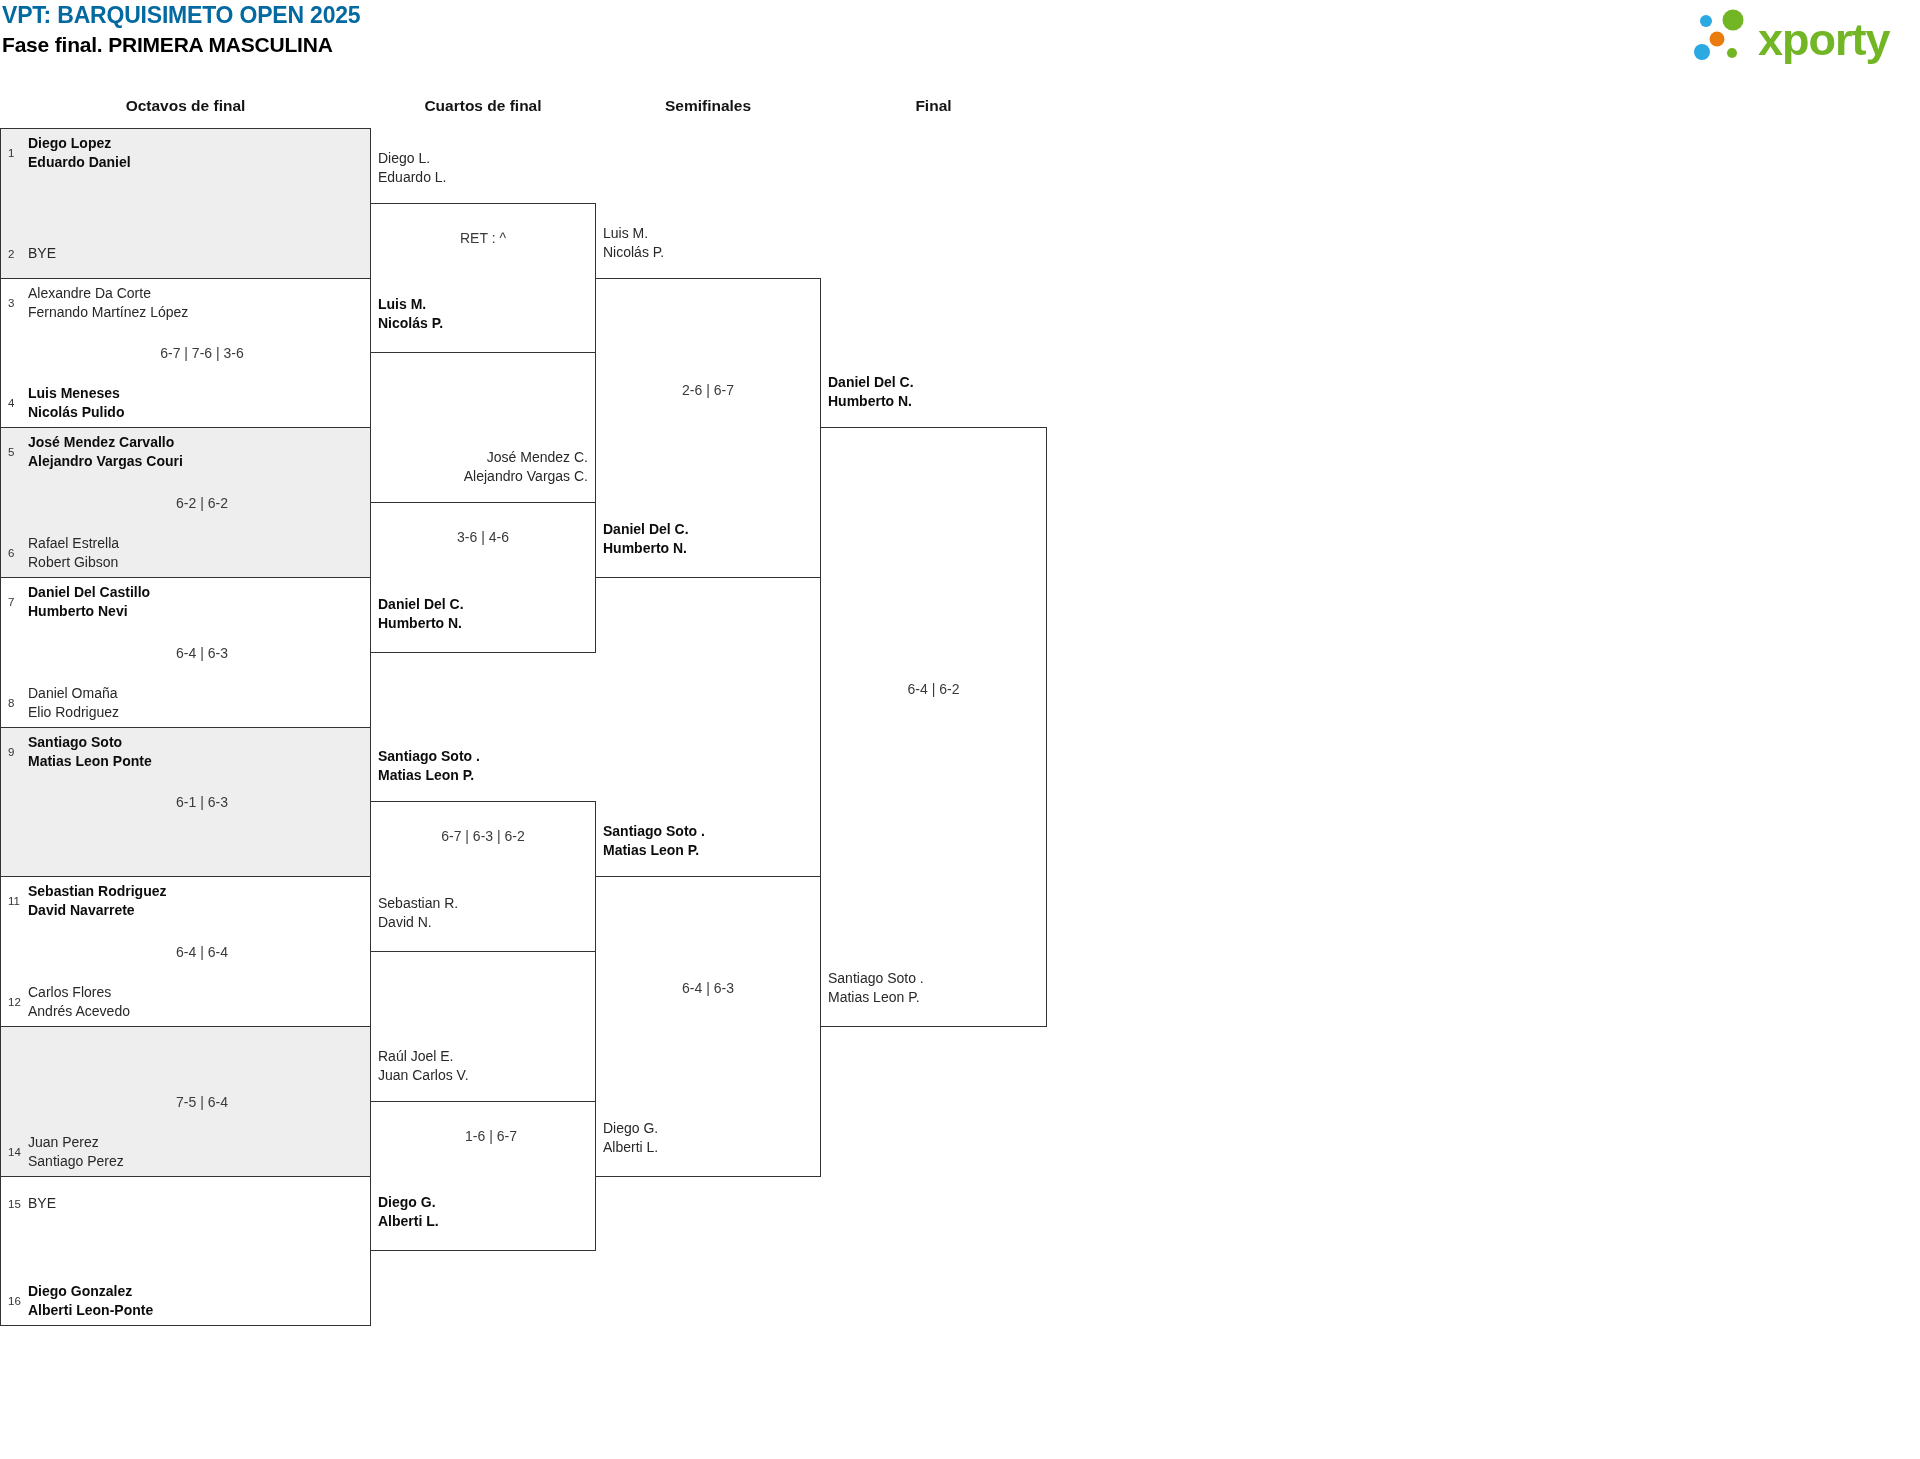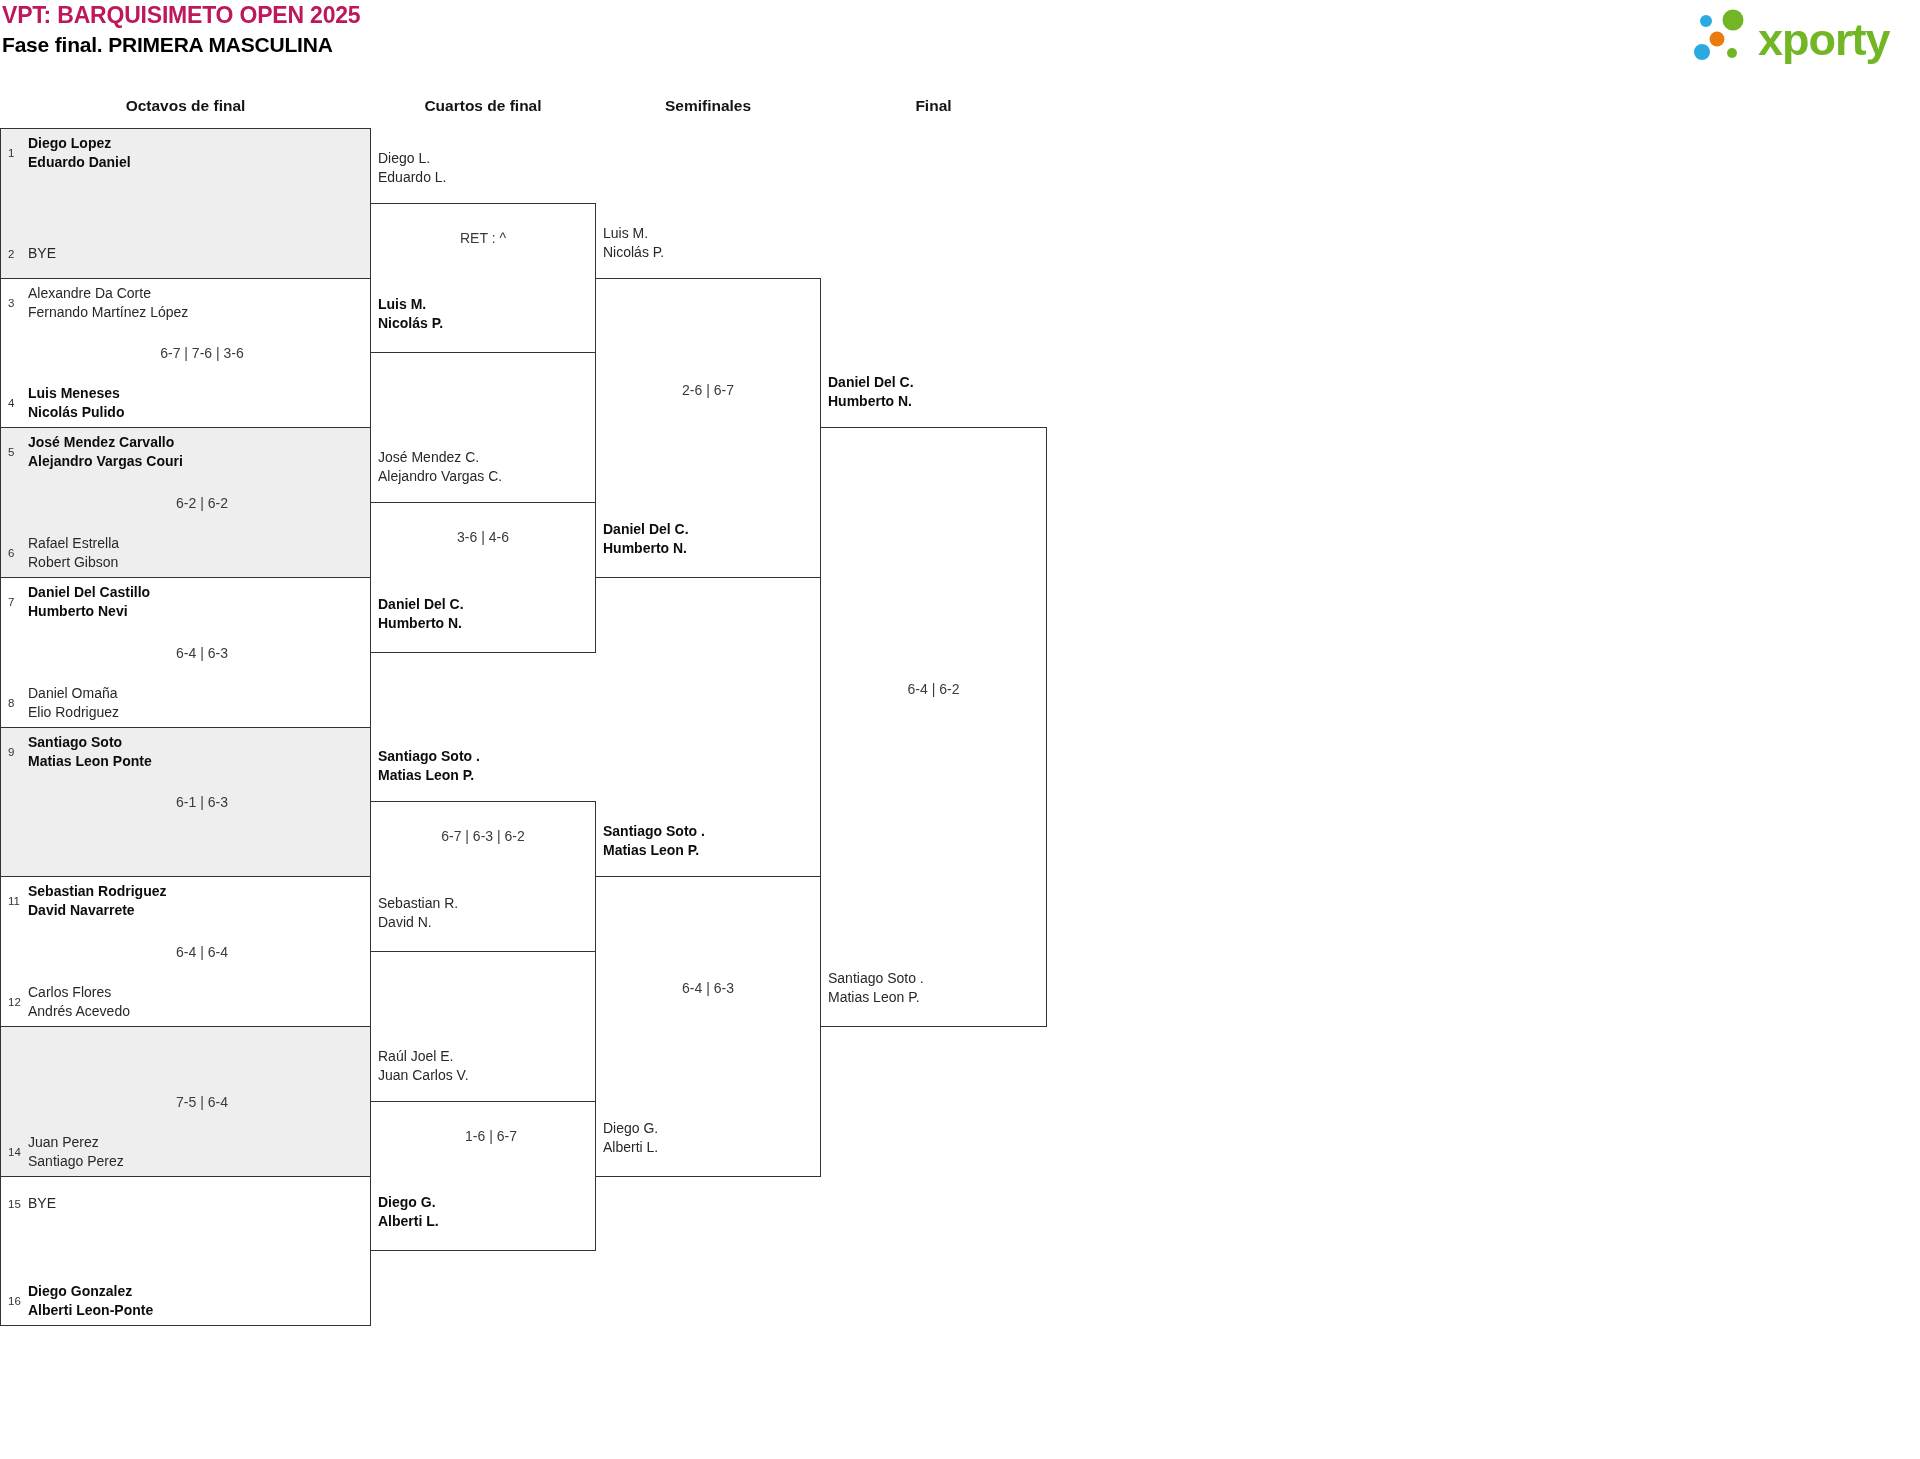--- a/index.html
+++ b/index.html
@@ -1,18 +1,18 @@
 <!DOCTYPE html>
 <html><head>
 <meta charset="utf-8">
 <style>
   html,body{margin:0;padding:0;background:#fff;}
   #stage{position:relative;width:1920px;height:1459px;background:#fff;
          font-family:"Liberation Sans",sans-serif;overflow:hidden;}
-  .t1{position:absolute;left:2px;top:2px;font-size:23px;font-weight:700;color:#be185d;letter-spacing:-0.2px;}
+  .t1{position:absolute;left:2px;top:2px;font-size:23px;font-weight:700;color:#0369a1;letter-spacing:-0.2px;}
   .t2{position:absolute;left:2px;top:33px;font-size:21px;font-weight:700;color:#000;letter-spacing:-0.2px;}
   .logo{position:absolute;left:1690px;top:1px;width:230px;height:64px;cursor:pointer;}
   .rh{position:absolute;top:97px;text-align:center;font-size:15.5px;font-weight:600;color:#141414;}
   .box{position:absolute;box-sizing:border-box;border:1px solid #333;background:#fff;}
   .box.sh{background:#eeeeee;}
   .slot{position:absolute;left:0;right:0;display:flex;align-items:center;padding-left:7px;}
   .sd{flex:none;width:13px;margin-right:7px;font-size:11.5px;color:#333;}
   .nm{font-size:14px;line-height:19px;color:#282828;}
   .nm.b{font-weight:700;color:#0c0c0c;}
   .score{position:absolute;text-align:center;font-size:14px;color:#3a3a3a;white-space:nowrap;}
@@ -167,21 +167,21 @@
       <div class="lbl" style="left: 378px; top: 149px; width: 210px;">
         <div>Diego L.</div>
         <div>Eduardo L.</div>
       </div>
       <div class="lbl b" style="left: 378px; top: 295px; width: 210px;">
         <div>Luis M.</div>
         <div>Nicolás P.</div>
       </div>
       <div class="score" style="left: 370px; top: 230px; width: 226px;">RET : ^</div>
       <div class="box" style="left: 370px; top: 502px; width: 226px; height: 151px; background: transparent;"></div>
-      <div class="lbl" style="left: 378px; top: 448px; width: 210px;">
+      <div class="lbl" style="left: 378px; top: 448px; width: 210px; text-align: right;">
         <div>José Mendez C.</div>
         <div>Alejandro Vargas C.</div>
       </div>
       <div class="lbl b" style="left: 378px; top: 595px; width: 210px;">
         <div>Daniel Del C.</div>
         <div>Humberto N.</div>
       </div>
       <div class="score" style="left: 370px; top: 529px; width: 226px;">3-6 | 4-6</div>
       <div class="box" style="left: 370px; top: 801px; width: 226px; height: 151px; background: transparent;"></div>
       <div class="lbl b" style="left: 378px; top: 747px; width: 210px;">

